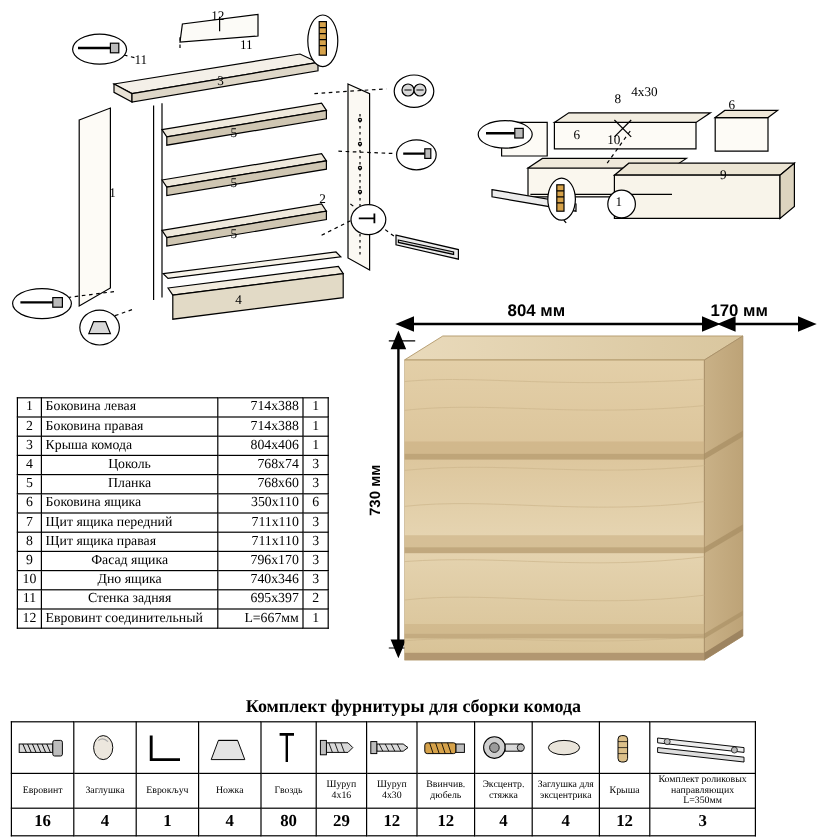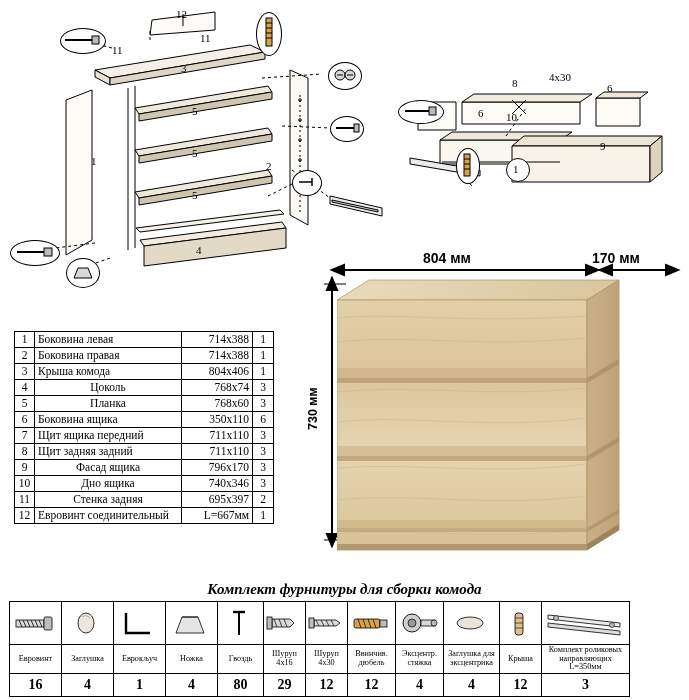--- a/index.html
+++ b/index.html
@@ -35,21 +35,20 @@
   .parts-table td.name{width:140px;text-align:left;}
   .parts-table td.name.ind{text-align:center;}
   .parts-table td.dim{width:64px;text-align:right;}
   .parts-table td.qty{width:14px;text-align:center;}
 
   
   .kit-title{
     position:absolute;left:0;top:581px;width:689px;
     text-align:center;font-size:15px;font-weight:bold;
     font-family:"Liberation Serif", serif;
-    font-style:italic;
   }
   .kit-table{
     position:absolute;left:9px;top:601px;
     border-collapse:collapse;
     font-size:8.5px;
     font-family:"Liberation Serif", serif;
     table-layout:fixed;
   }
   .kit-table td{
     border:1px solid #000;
@@ -246,21 +245,21 @@
     <rect x="3" y="2" width="6" height="22" fill="#d6a24a" stroke="#000"></rect>
     <line x1="3" y1="7" x2="9" y2="7" stroke="#000"></line>
     <line x1="3" y1="12" x2="9" y2="12" stroke="#000"></line>
     <line x1="3" y1="17" x2="9" y2="17" stroke="#000"></line>
   </svg>
 
   <div class="bubble" style="left:506px;top:158px;width:22px;height:22px;"></div>
   <div class="cnum" style="left:513px;top:163px;">1</div>
 
   <div class="cnum" style="left:512px;top:77px;">8</div>
-  <div class="cnum" style="left:549px;top:71px;">4x30</div>
+  <div class="cnum" style="left:526px;top:71px;">4x30</div>
   <div class="cnum" style="left:478px;top:107px;">6</div>
   <div class="cnum" style="left:607px;top:82px;">6</div>
   <div class="cnum" style="left:506px;top:111px;">10</div>
   <div class="cnum" style="left:600px;top:140px;">9</div>
 
   <table class="parts-table">
     <tbody>
       <tr>
           <td class="num">1</td>
           <td class="name">Боковина левая</td>
@@ -298,21 +297,21 @@
           <td class="qty">6</td>
         </tr>
       <tr>
           <td class="num">7</td>
           <td class="name">Щит ящика передний</td>
           <td class="dim">711x110</td>
           <td class="qty">3</td>
         </tr>
       <tr>
           <td class="num">8</td>
-          <td class="name">Щит задняя задний</td>
+          <td class="name">Щит ящика правая</td>
           <td class="dim">711x110</td>
           <td class="qty">3</td>
         </tr>
       <tr>
           <td class="num">9</td>
           <td class="name ind">Фасад ящика</td>
           <td class="dim">796x170</td>
           <td class="qty">3</td>
         </tr>
       <tr>

